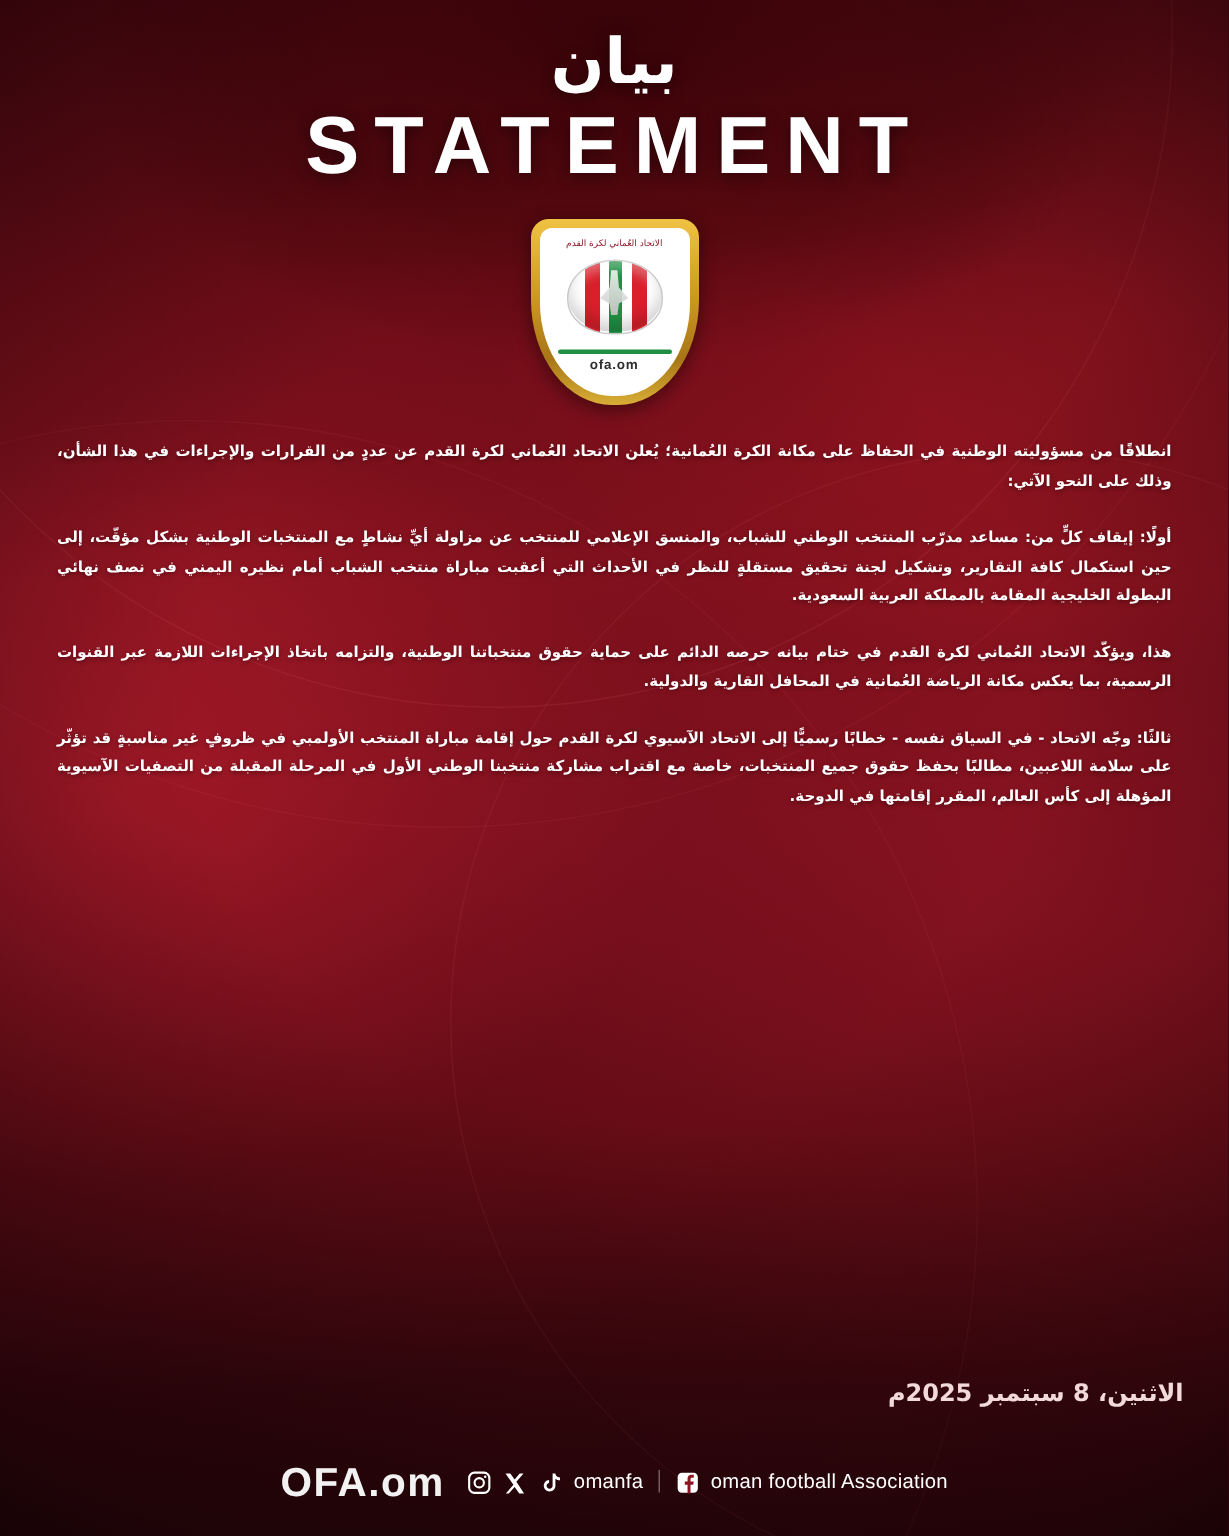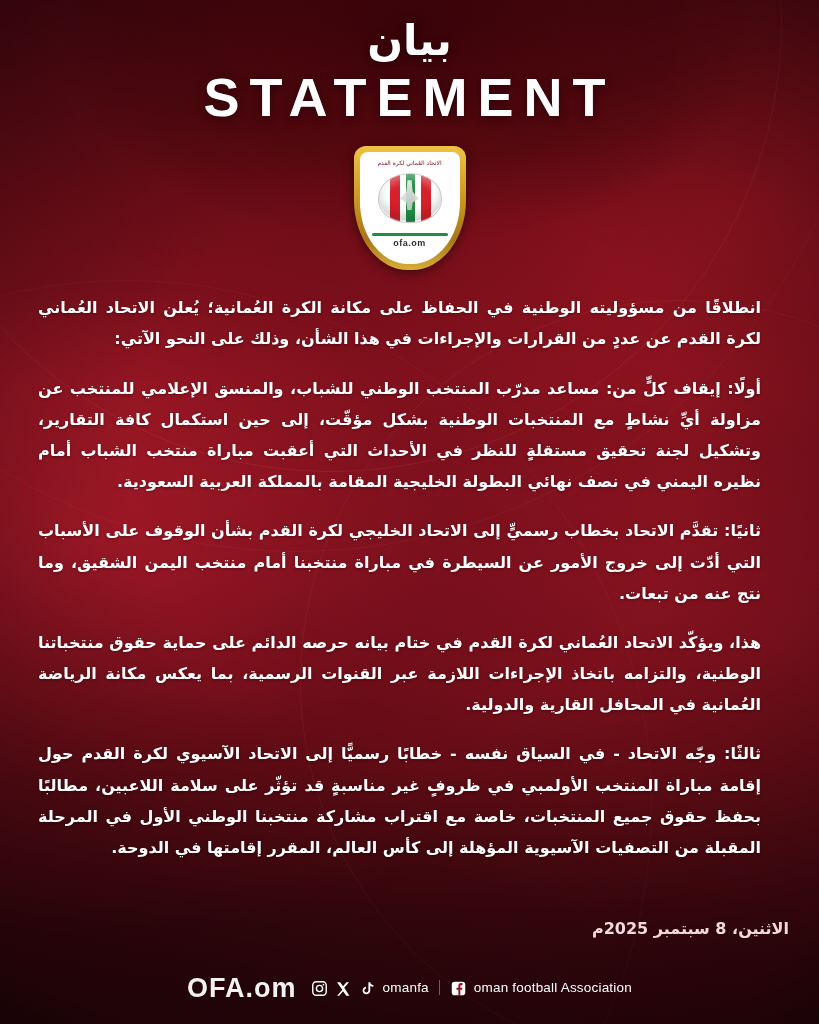--- a/index.html
+++ b/index.html
@@ -178,23 +178,23 @@
     position: absolute;
     left: 12px; right: 12px;
     bottom: 28px;
     height: 3px;
     background: #1f8f44;
     border-radius: 2px;
   }
 
   
   .body {
-    margin: 22px 58px 0 38px;
-    color: #ffffff;
-    font-size: 16px;
+    margin: 22px 38px 0 38px;
+    color: #ffffff;
+    font-size: 10px;
     line-height: 1.95;
     text-align: justify;
     text-justify: inter-word;
     font-weight: bold;
     text-shadow: 0 1px 3px rgba(0,0,0,0.35);
   }
   .body p {
     margin: 0 0 18px 0;
   }
 
@@ -282,21 +282,20 @@
           <div class="khanjar"></div>
           <div class="greenband"></div>
           <div class="urlbar">ofa.om</div>
         </div>
       </div>
     </div>
 
     <div class="body">
       <p>انطلاقًا من مسؤوليته الوطنية في الحفاظ على مكانة الكرة العُمانية؛ يُعلن الاتحاد العُماني لكرة القدم عن عددٍ من القرارات والإجراءات في هذا الشأن، وذلك على النحو الآتي:</p>
       <p>أولًا: إيقاف كلٍّ من: مساعد مدرّب المنتخب الوطني للشباب، والمنسق الإعلامي للمنتخب عن مزاولة أيِّ نشاطٍ مع المنتخبات الوطنية بشكل مؤقّت، إلى حين استكمال كافة التقارير، وتشكيل لجنة تحقيق مستقلةٍ للنظر في الأحداث التي أعقبت مباراة منتخب الشباب أمام نظيره اليمني في نصف نهائي البطولة الخليجية المقامة بالمملكة العربية السعودية.</p>
-      <p>ثانيًا: تقدَّم الاتحاد بخطاب رسميٍّ إلى الاتحاد الخليجي لكرة القدم بشأن الوقوف على الأسباب التي أدّت إلى خروج الأمور عن السيطرة في مباراة منتخبنا أمام منتخب اليمن الشقيق، وما نتج عنه من تبعات.</p>
       <p>هذا، ويؤكّد الاتحاد العُماني لكرة القدم في ختام بيانه حرصه الدائم على حماية حقوق منتخباتنا الوطنية، والتزامه باتخاذ الإجراءات اللازمة عبر القنوات الرسمية، بما يعكس مكانة الرياضة العُمانية في المحافل القارية والدولية.</p>
       <p>ثالثًا: وجّه الاتحاد - في السياق نفسه - خطابًا رسميًّا إلى الاتحاد الآسيوي لكرة القدم حول إقامة مباراة المنتخب الأولمبي في ظروفٍ غير مناسبةٍ قد تؤثّر على سلامة اللاعبين، مطالبًا بحفظ حقوق جميع المنتخبات، خاصة مع اقتراب مشاركة منتخبنا الوطني الأول في المرحلة المقبلة من التصفيات الآسيوية المؤهلة إلى كأس العالم، المقرر إقامتها في الدوحة.</p>
     </div>
 
     <div class="date">الاثنين، 8 سبتمبر 2025م</div>
 
     <div class="footer">
       <div class="brand">OFA.om</div>
 
       <div class="social">

